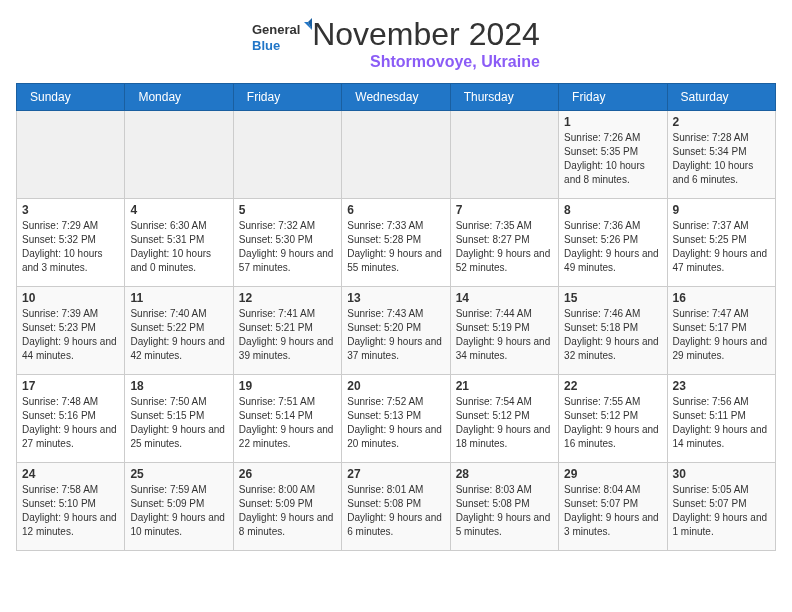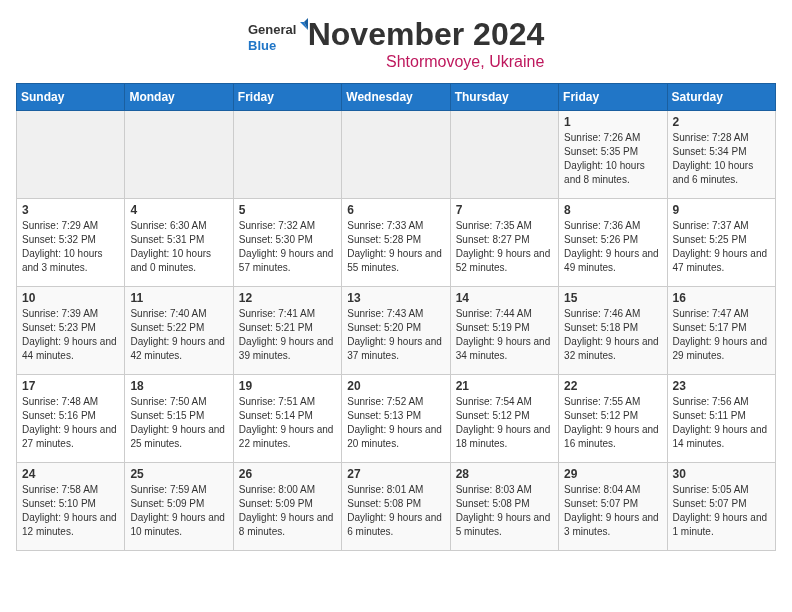--- a/index.html
+++ b/index.html
@@ -19,38 +19,39 @@
     .logo {
       display: flex;
       align-items: center;
       gap: 4px;
     }
     .title-block {
       text-align: right;
     }
     .month-title {
       font-size: 32px;
-      font-weight: bold;
+      font-weight: normal;
       color: #333;
     }
     .location-title {
       font-size: 16px;
-      color: #be185d;
+      color: #8b5cf6;
+      font-weight: bold;
     }
     table {
       width: 100%;
       border-collapse: collapse;
       table-layout: fixed;
     }
     thead th {
       background: #2176c7;
       color: #fff;
       font-size: 12px;
-      font-weight: bold;
-      padding: 6px 4px;
+      font-weight: normal;
+      padding: 6px 13px;
       text-align: left;
       border: 1px solid #1a5fa0;
     }
     tbody td {
       vertical-align: top;
       border: 1px solid #ccc;
       padding: 4px 5px;
       font-size: 10.5px;
       color: #333;
       height: 88px;

